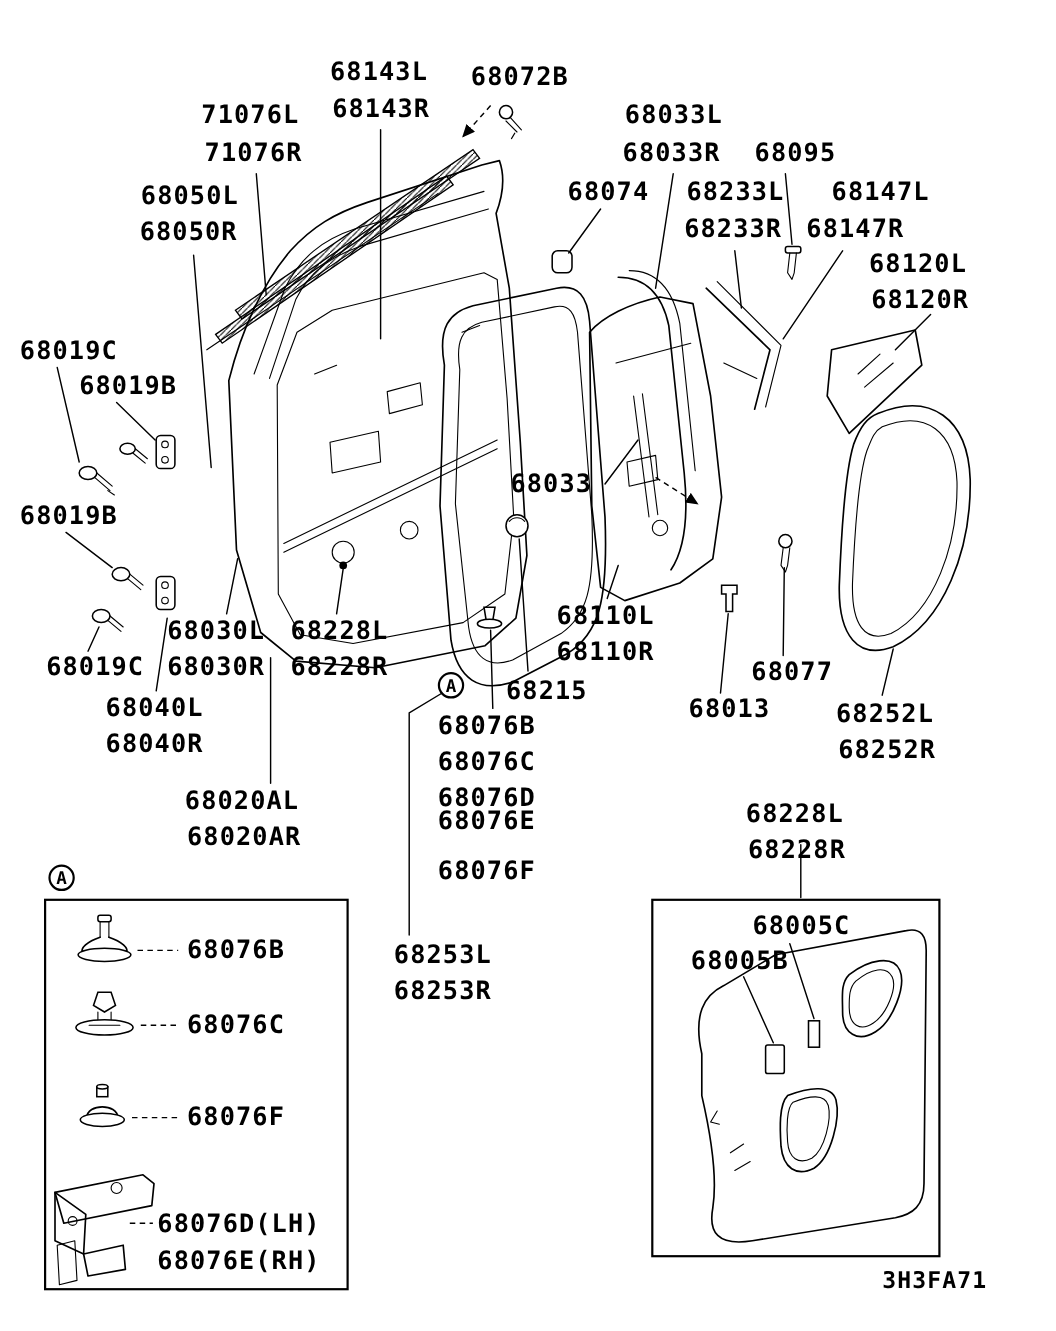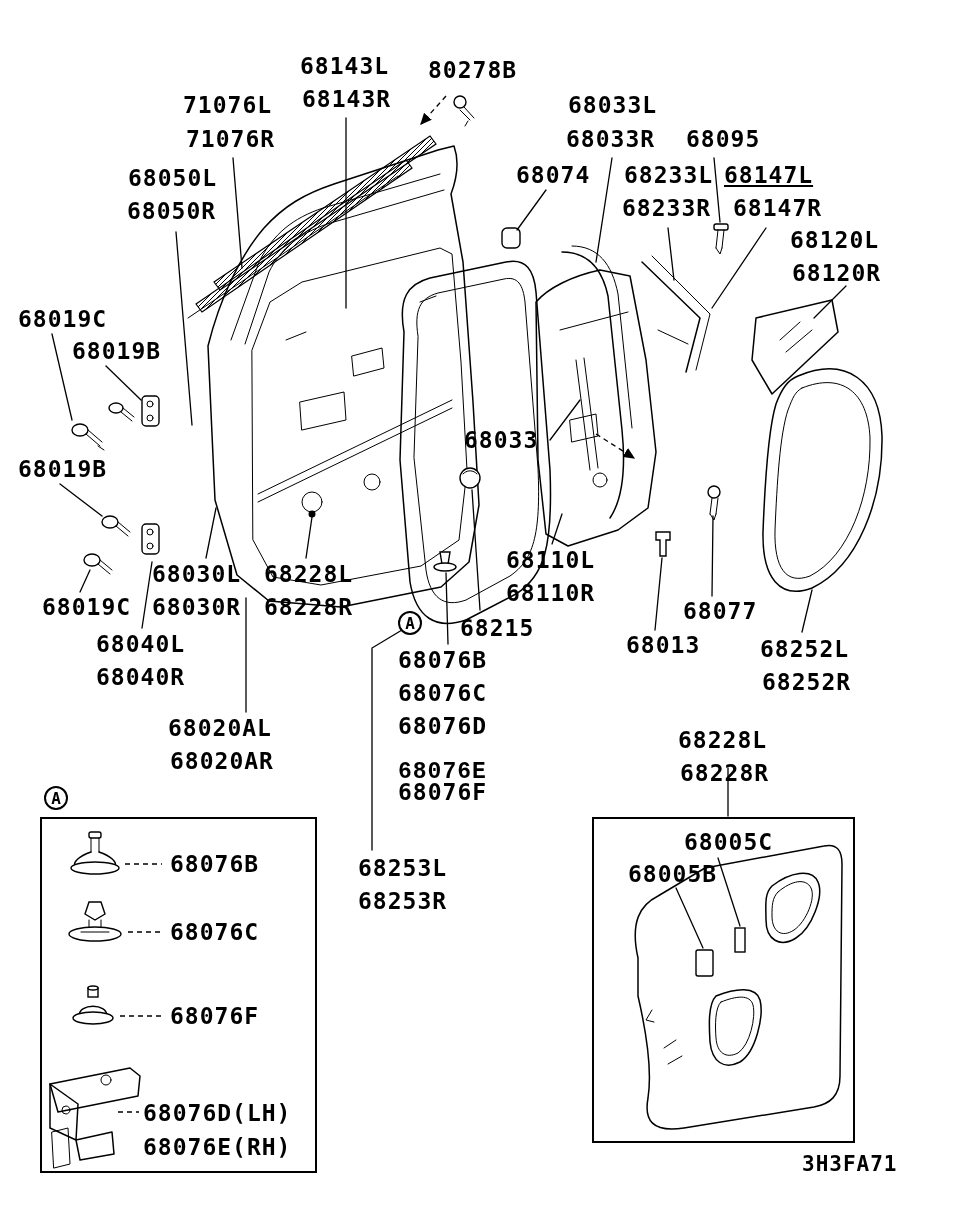--- a/index.html
+++ b/index.html
@@ -225,32 +225,32 @@
       <line class="dash" x1="118" y1="1112" x2="139" y2="1112"></line>
     </g>
   </svg>
 
   <div class="detail-box box-left"></div>
   <div class="detail-box box-right"></div>
 
   <div>
       <div class="part-label" style="left: 300px; top: 53px;">68143L</div>
       <div class="part-label" style="left: 302px; top: 86px;">68143R</div>
-      <div class="part-label" style="left: 428px; top: 57px;">80278B</div>
+      <div class="part-label" style="left: 428px; top: 57px;">68072B</div>
       <div class="part-label" style="left: 183px; top: 92px;">71076L</div>
       <div class="part-label" style="left: 186px; top: 126px;">71076R</div>
       <div class="part-label" style="left: 568px; top: 92px;">68033L</div>
       <div class="part-label" style="left: 566px; top: 126px;">68033R</div>
       <div class="part-label" style="left: 686px; top: 126px;">68095</div>
       <div class="part-label" style="left: 128px; top: 165px;">68050L</div>
       <div class="part-label" style="left: 127px; top: 198px;">68050R</div>
       <div class="part-label" style="left: 516px; top: 162px;">68074</div>
       <div class="part-label" style="left: 624px; top: 162px;">68233L</div>
       <div class="part-label" style="left: 622px; top: 195px;">68233R</div>
-      <div class="part-label" style="left: 724px; top: 162px; text-decoration: underline;">68147L</div>
+      <div class="part-label" style="left: 756px; top: 162px;">68147L</div>
       <div class="part-label" style="left: 733px; top: 195px;">68147R</div>
       <div class="part-label" style="left: 790px; top: 227px;">68120L</div>
       <div class="part-label" style="left: 792px; top: 260px;">68120R</div>
       <div class="part-label" style="left: 18px; top: 306px;">68019C</div>
       <div class="part-label" style="left: 72px; top: 338px;">68019B</div>
       <div class="part-label" style="left: 18px; top: 456px;">68019B</div>
       <div class="part-label" style="left: 464px; top: 427px;">68033</div>
       <div class="part-label" style="left: 152px; top: 561px;">68030L</div>
       <div class="part-label" style="left: 152px; top: 594px;">68030R</div>
       <div class="part-label" style="left: 264px; top: 561px;">68228L</div>
@@ -263,21 +263,21 @@
       <div class="part-label" style="left: 460px; top: 615px;">68215</div>
       <div class="part-label" style="left: 683px; top: 598px;">68077</div>
       <div class="part-label" style="left: 626px; top: 632px;">68013</div>
       <div class="part-label" style="left: 760px; top: 636px;">68252L</div>
       <div class="part-label" style="left: 762px; top: 669px;">68252R</div>
       <div class="part-label" style="left: 168px; top: 715px;">68020AL</div>
       <div class="part-label" style="left: 170px; top: 748px;">68020AR</div>
       <div class="part-label" style="left: 398px; top: 647px;">68076B</div>
       <div class="part-label" style="left: 398px; top: 680px;">68076C</div>
       <div class="part-label" style="left: 398px; top: 713px;">68076D</div>
-      <div class="part-label" style="left: 398px; top: 759px; font-family: Liberation Mono, monospace;">68076E</div>
+      <div class="part-label" style="left: 398px; top: 734px;">68076E</div>
       <div class="part-label" style="left: 398px; top: 779px;">68076F</div>
       <div class="part-label" style="left: 358px; top: 855px;">68253L</div>
       <div class="part-label" style="left: 358px; top: 888px;">68253R</div>
       <div class="part-label" style="left: 678px; top: 727px;">68228L</div>
       <div class="part-label" style="left: 680px; top: 760px;">68228R</div>
       <div class="part-label" style="left: 684px; top: 829px;">68005C</div>
       <div class="part-label" style="left: 628px; top: 861px;">68005B</div>
       <div class="part-label" style="left: 170px; top: 851px;">68076B</div>
       <div class="part-label" style="left: 170px; top: 919px;">68076C</div>
       <div class="part-label" style="left: 170px; top: 1003px;">68076F</div>

